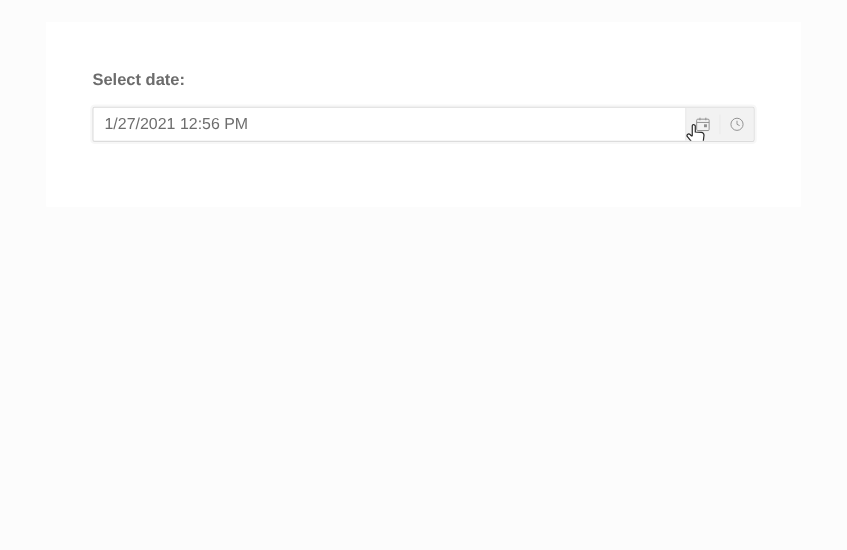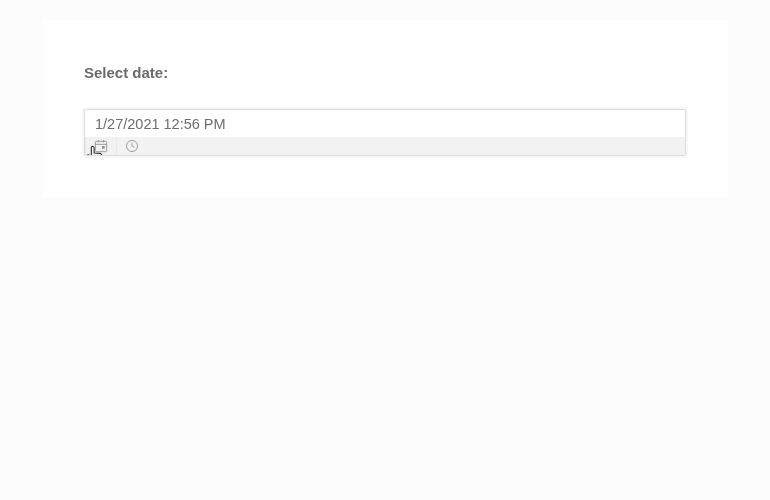--- a/index.html
+++ b/index.html
@@ -14,33 +14,32 @@
     .panel {
       background: #ffffff;
       padding: 44px 42px 42px 42px;
       min-height: 168px;
       position: relative;
     }
     .field-label {
       font-size: 15px;
       font-weight: 700;
       color: #6c6c6c;
-      margin-bottom: 28px;
+      margin-bottom: 16px;
       display: block;
     }
     .datetime-field {
       display: flex;
       align-items: stretch;
-      height: 47px;
+      height: 32px;
       border: 1px solid #dcdcdc;
       border-radius: 2px;
       background: #ffffff;
       overflow: hidden;
       box-shadow: 0 0 0 2px rgba(0,0,0,0.03);
-      flex-direction: column;
     }
     .datetime-input {
       flex: 1;
       border: none;
       outline: none;
       padding: 0 10px;
       font-size: 14.5px;
       color: #6e6e6e;
       background: transparent;
       font-family: Arial, Helvetica, sans-serif;

